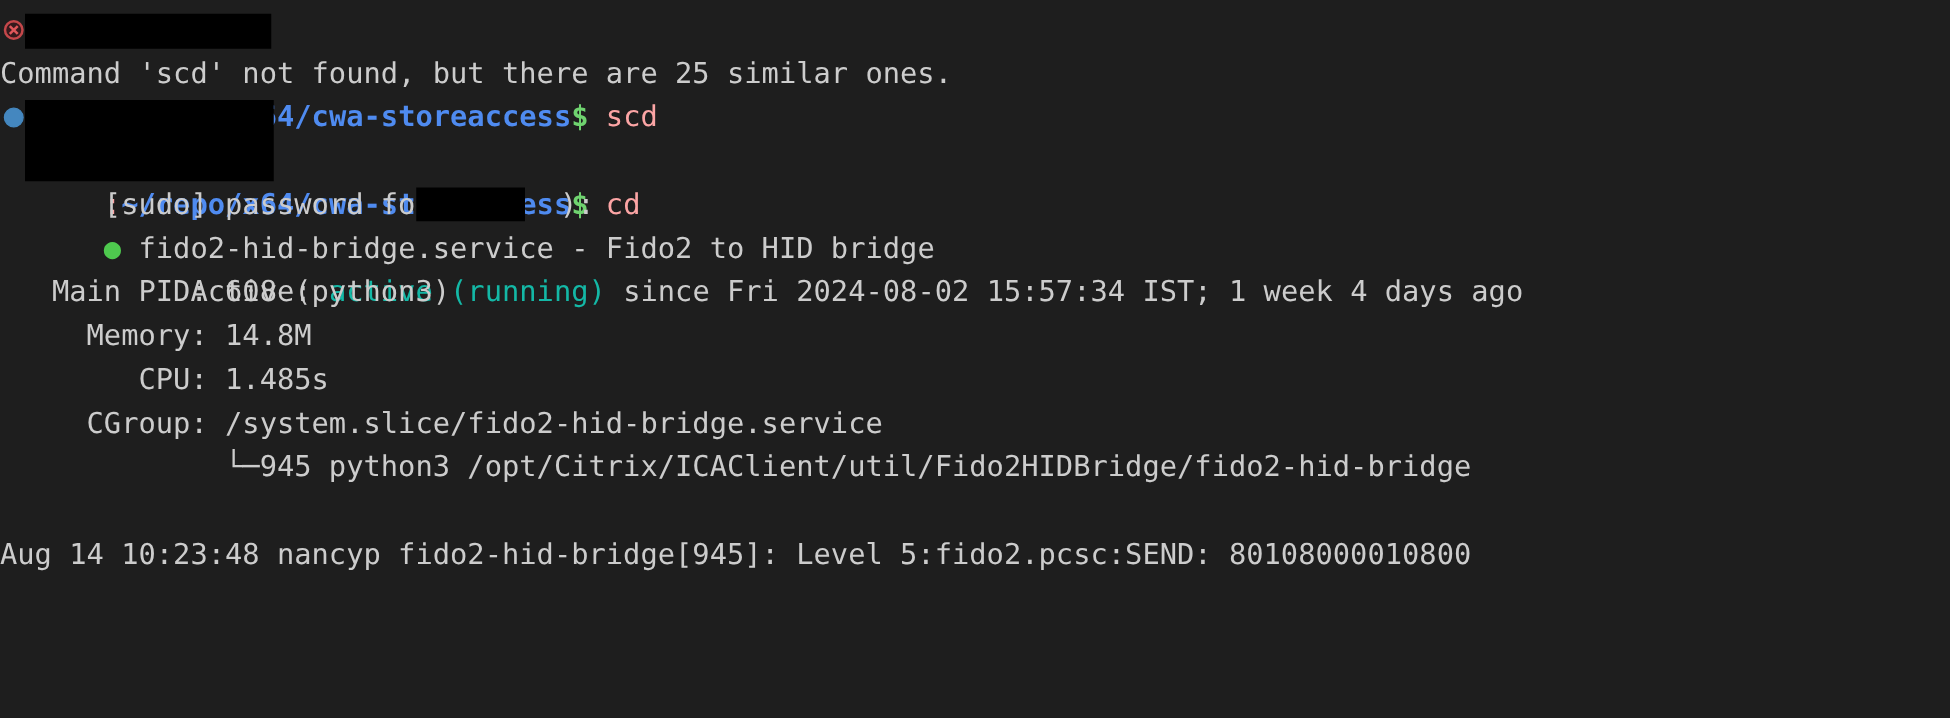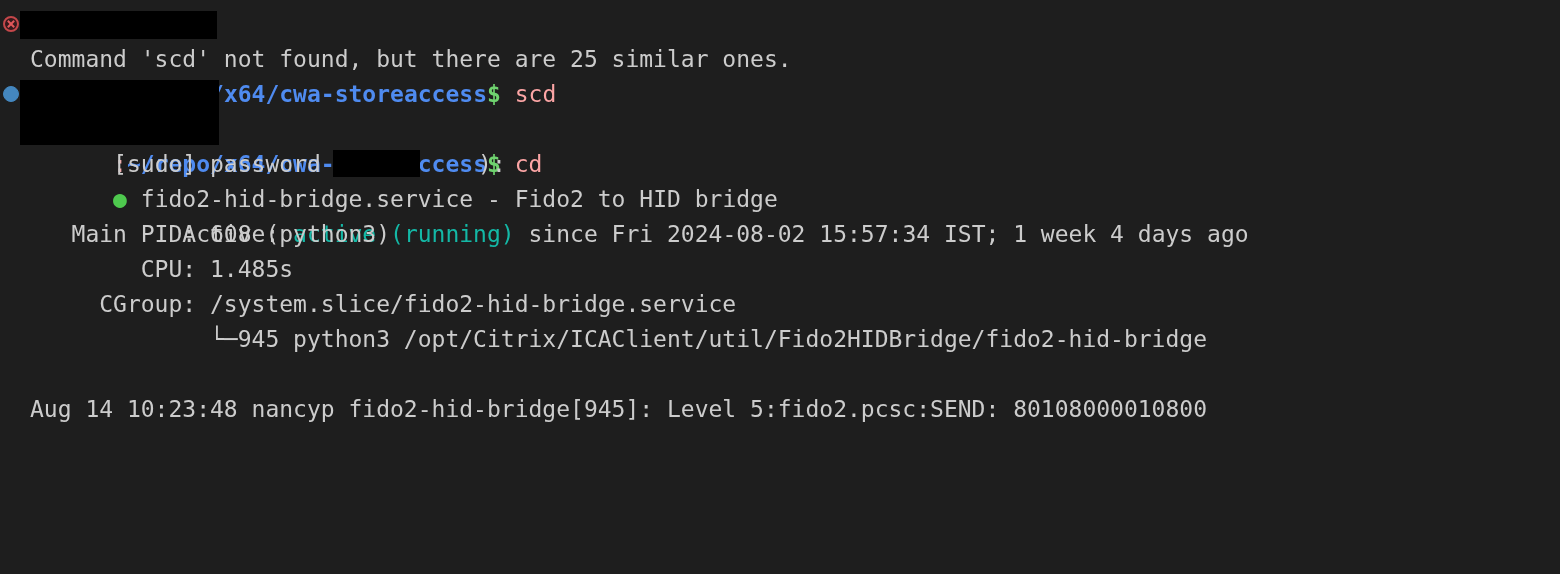--- a/index.html
+++ b/index.html
@@ -23,21 +23,20 @@
   .screen {
     position: absolute;
     top: 7px;
     left: 0;
     width: 1560px;
   }
   .row {
     position: relative;
     height: 35px;
     white-space: pre;
-    padding-left: 30px;
     box-sizing: border-box;
   }
   
   .deco {
     position: absolute;
     left: 3px;
     width: 16px;
     height: 16px;
     border-radius: 50%;
     box-sizing: border-box;
@@ -118,20 +117,21 @@
     <div class="row">
       <span class="dot-green">●</span><span> fido2-hid-bridge.service - Fido2 to HID bridge</span>
     </div>
 
 
     <div class="row">
       <span>     Active: </span><span class="active">active (running)</span><span> since Fri 2024-08-02 15:57:34 IST; 1 week 4 days ago</span>
     </div>
 
     <div class="row">   Main PID: 608 (python3)</div>
+    <div class="row">     Memory: 14.8M</div>
     <div class="row">        CPU: 1.485s</div>
     <div class="row">     CGroup: /system.slice/fido2-hid-bridge.service</div>
     <div class="row">             └─945 python3 /opt/Citrix/ICAClient/util/Fido2HIDBridge/fido2-hid-bridge</div>
     <div class="row"></div>
     <div class="row">Aug 14 10:23:48 nancyp fido2-hid-bridge[945]: Level 5:fido2.pcsc:SEND: 80108000010800</div>
   </div>
 
   <div class="redact" style="left:20px; top:11px; width:197px; height:28px;"></div>
   <div class="redact" style="left:20px; top:80px; width:199px; height:65px;"></div>
   <div class="redact" style="left:333px; top:150px; width:87px; height:27px;"></div>

